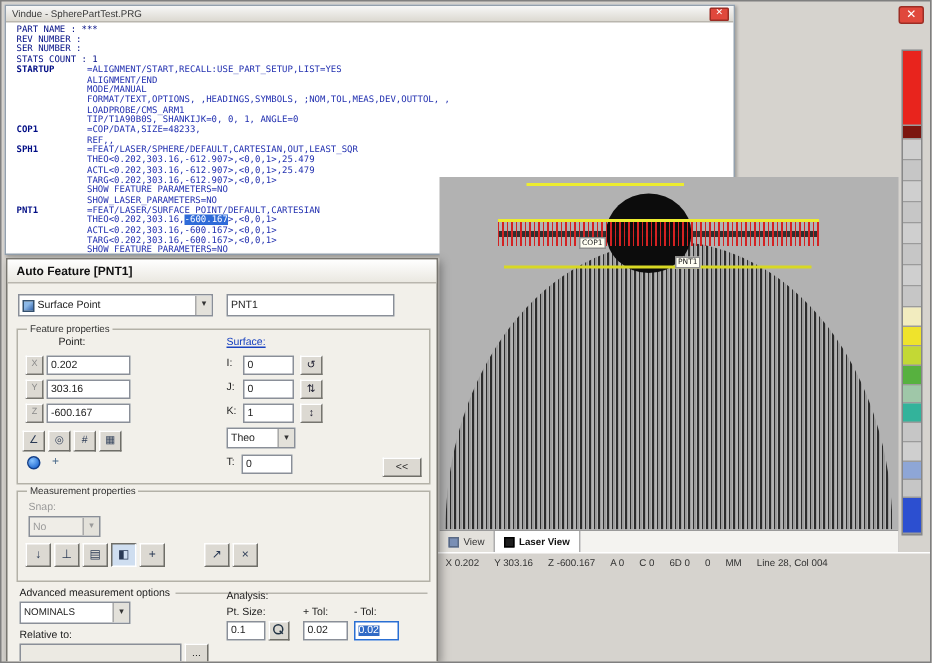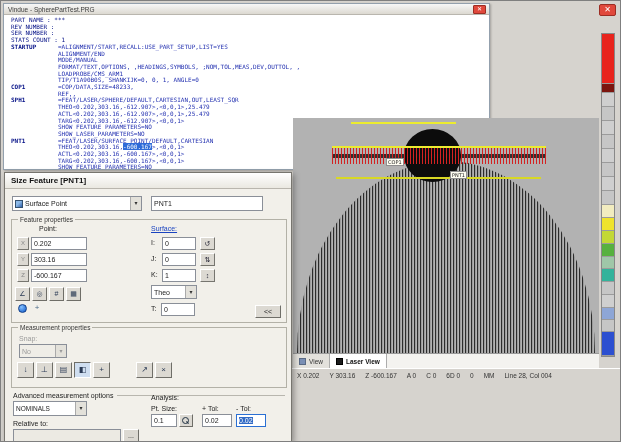--- a/index.html
+++ b/index.html
@@ -184,21 +184,21 @@
         <div class="cl"><span class="clbl"></span><span class="ctxt">SHOW_LASER_PARAMETERS=NO</span></div>
         <div class="cl"><span class="clbl">PNT1</span><span class="ctxt">=FEAT/LASER/SURFACE POINT/DEFAULT,CARTESIAN</span></div>
         <div class="cl"><span class="clbl"></span><span class="ctxt">THEO&lt;0.202,303.16,<span class="csel">-600.167</span>&gt;,&lt;0,0,1&gt;</span></div>
         <div class="cl"><span class="clbl"></span><span class="ctxt">ACTL&lt;0.202,303.16,-600.167&gt;,&lt;0,0,1&gt;</span></div>
         <div class="cl"><span class="clbl"></span><span class="ctxt">TARG&lt;0.202,303.16,-600.167&gt;,&lt;0,0,1&gt;</span></div>
         <div class="cl"><span class="clbl"></span><span class="ctxt">SHOW FEATURE PARAMETERS=NO</span></div>
       </div>
   </div>
 
   <div class="dialog">
-    <div class="dlg-title">Size Feature [PNT1]</div>
+    <div class="dlg-title">Auto Feature [PNT1]</div>
 
     <div class="combo" style="left:7px;top:23px;width:130px;height:15px">
       <span class="sp-icon"></span>
       <span class="combo-text">Surface Point</span>
       <span class="combo-arrow">▾</span>
     </div>
     <div class="in" style="left:146px;top:23px;width:112px;height:15px;line-height:13px">PNT1</div>
 
     <div class="group" style="left:6px;top:46px;width:276px;height:104px">
       <span class="glegend">Feature properties</span>

